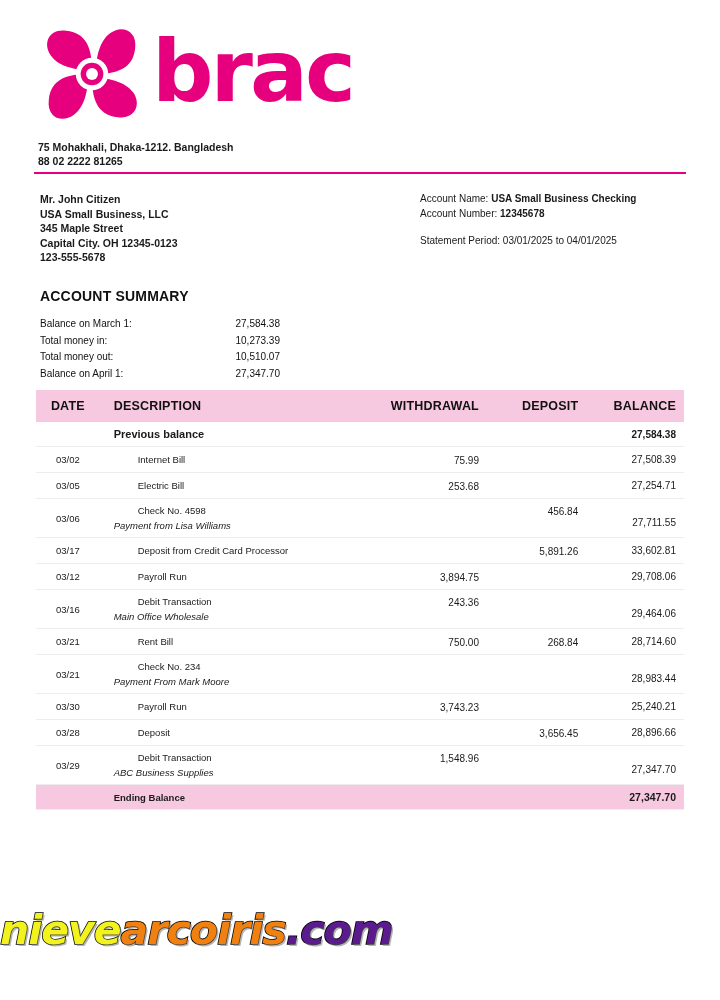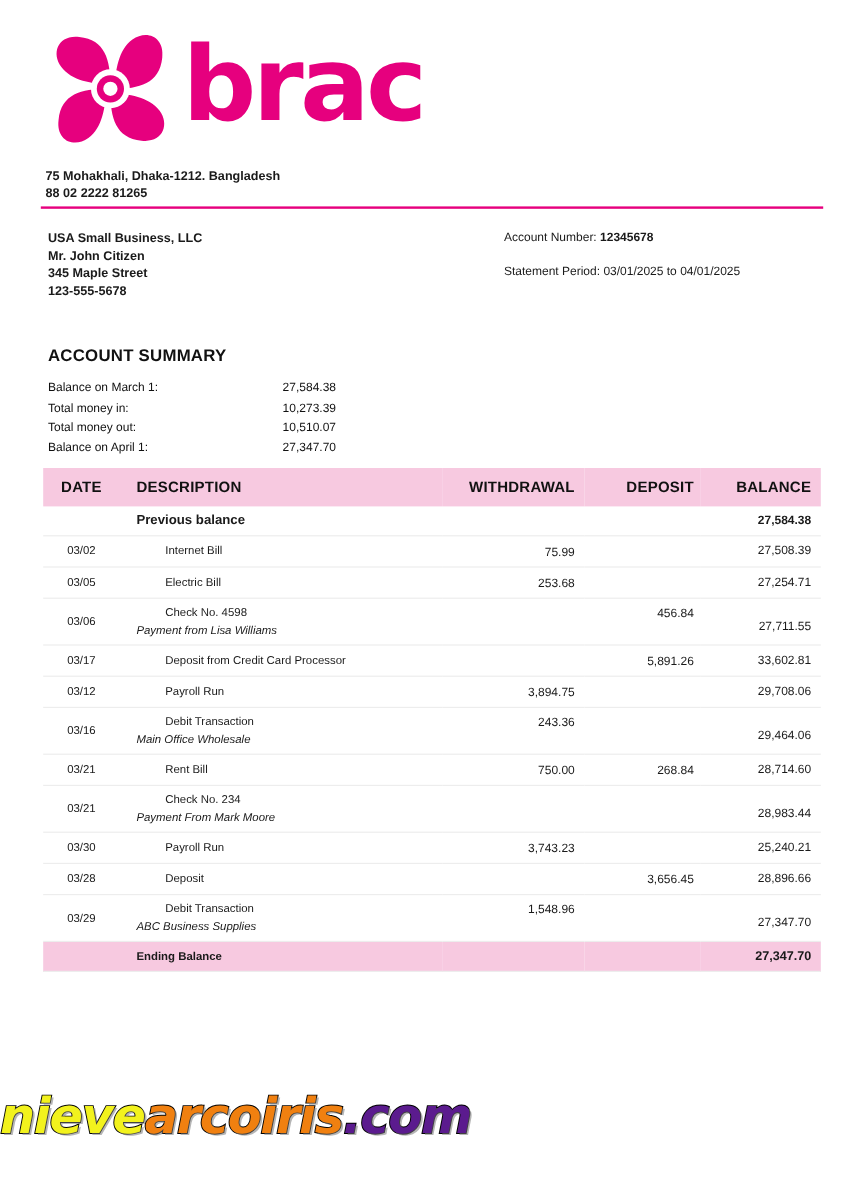--- a/index.html
+++ b/index.html
@@ -213,26 +213,31 @@
     <div class="bank-address">
       <div>75 Mohakhali, Dhaka-1212. Bangladesh</div>
       <div>88 02 2222 81265</div>
     </div>
   </div>
 
   <div class="divider"></div>
 
   <div class="info-block">
     <div class="customer">
+      <div>Mr. John Citizen</div>
       <div>USA Small Business, LLC</div>
-      <div>Mr. John Citizen</div>
       <div>345 Maple Street</div>
+      <div>Capital City. OH 12345-0123</div>
       <div>123-555-5678</div>
     </div>
     <div class="account-meta">
+      <div>
+        <span>Account Name:</span>
+        <b>USA Small Business Checking</b>
+      </div>
       <div>
         <span>Account Number:</span>
         <b>12345678</b>
       </div>
       <div class="spacer"></div>
       <div>
         <span>Statement Period:</span>
         <span>03/01/2025 to 04/01/2025</span>
       </div>
     </div>

